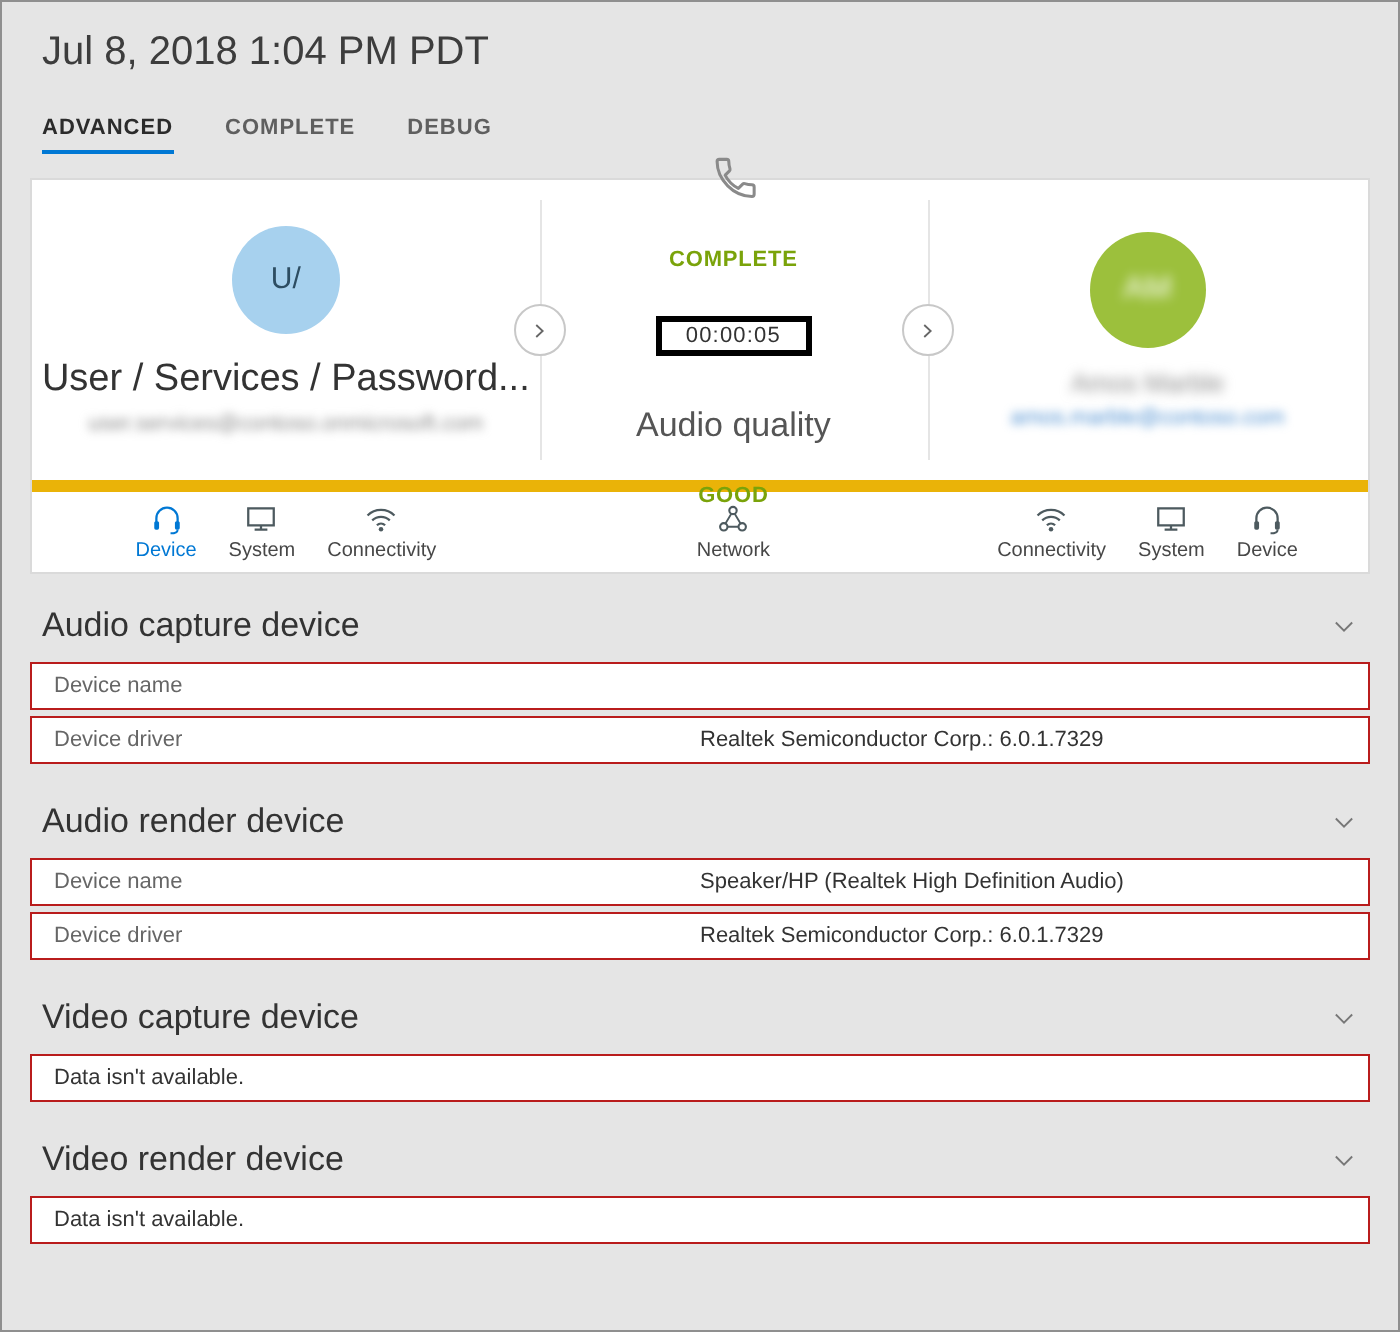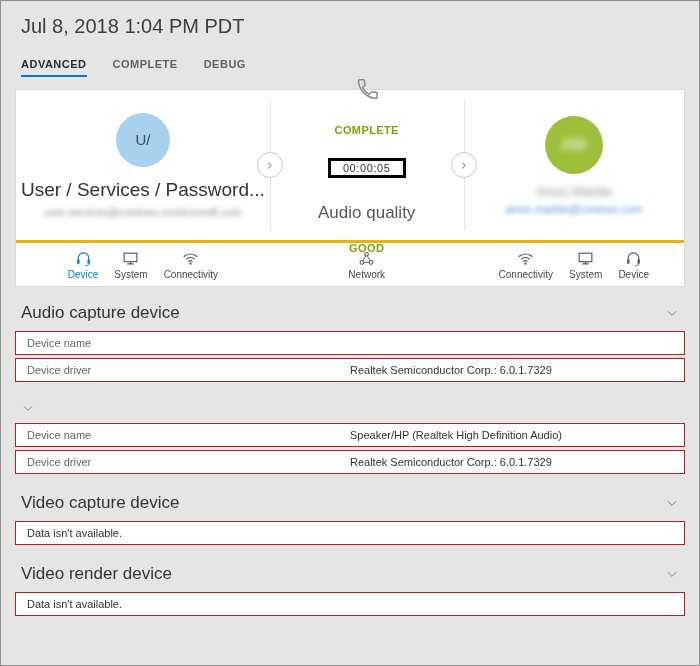--- a/index.html
+++ b/index.html
@@ -39,21 +39,21 @@
 
   .v-div { position: absolute; top: 10px; bottom: 10px; width: 1px; background: #e5e5e5; }
   .vd1 { left: 38%; } .vd2 { left: 67%; }
   .chev-circle { position: absolute; top: 50%; width: 26px; height: 26px; border-radius: 50%;
                  background: #fff; border: 1px solid #c8c8c8; display: flex; align-items: center;
                  justify-content: center; color: #666; }
   .cc1 { left: 38%; transform: translate(-50%,-50%); }
   .cc2 { left: 67%; transform: translate(-50%,-50%); }
   .chev-circle svg { width: 11px; height: 11px; }
 
-  .card-footer { border-top: 3px solid #eab308; height: 46px; display: flex; align-items: center; }
+  .card-footer { border-top: 6px solid #eab308; height: 46px; display: flex; align-items: center; }
   .ftg { display: flex; justify-content: center; gap: 16px; }
   .ftg.caller { width: 38%; } .ftg.middle { width: 29%; } .ftg.callee { width: 33%; }
   .ft-item { display: flex; flex-direction: column; align-items: center; cursor: pointer; color: #4d5a5f; }
   .ft-item .ic { width: 17px; height: 17px; }
   .ft-label { font-size: 10px; margin-top: 2px; color: #474747; }
   .ft-item.active { color: #0078d4; }
   .ft-item.active .ft-label { color: #0078d4; }
 
   .section-header { display: flex; align-items: center; justify-content: space-between;
                     padding: 16px 20px 8px 20px; }
@@ -224,20 +224,21 @@
       </div>
       <div class="row">
         <span class="row-label">Device driver</span>
         <span class="row-value">Realtek Semiconductor Corp.: 6.0.1.7329</span>
       </div>
     </div>
   </div>
 
   <div>
     <div class="section-header">
+      <div class="section-title">Audio render device</div>
       <svg class="section-chev">
           <use href="#i-chev-down"></use>
         </svg>
     </div>
     <div class="rows">
       <div class="row">
         <span class="row-label">Device name</span>
         <span class="row-value">Speaker/HP (Realtek High Definition Audio)</span>
       </div>
       <div class="row">

